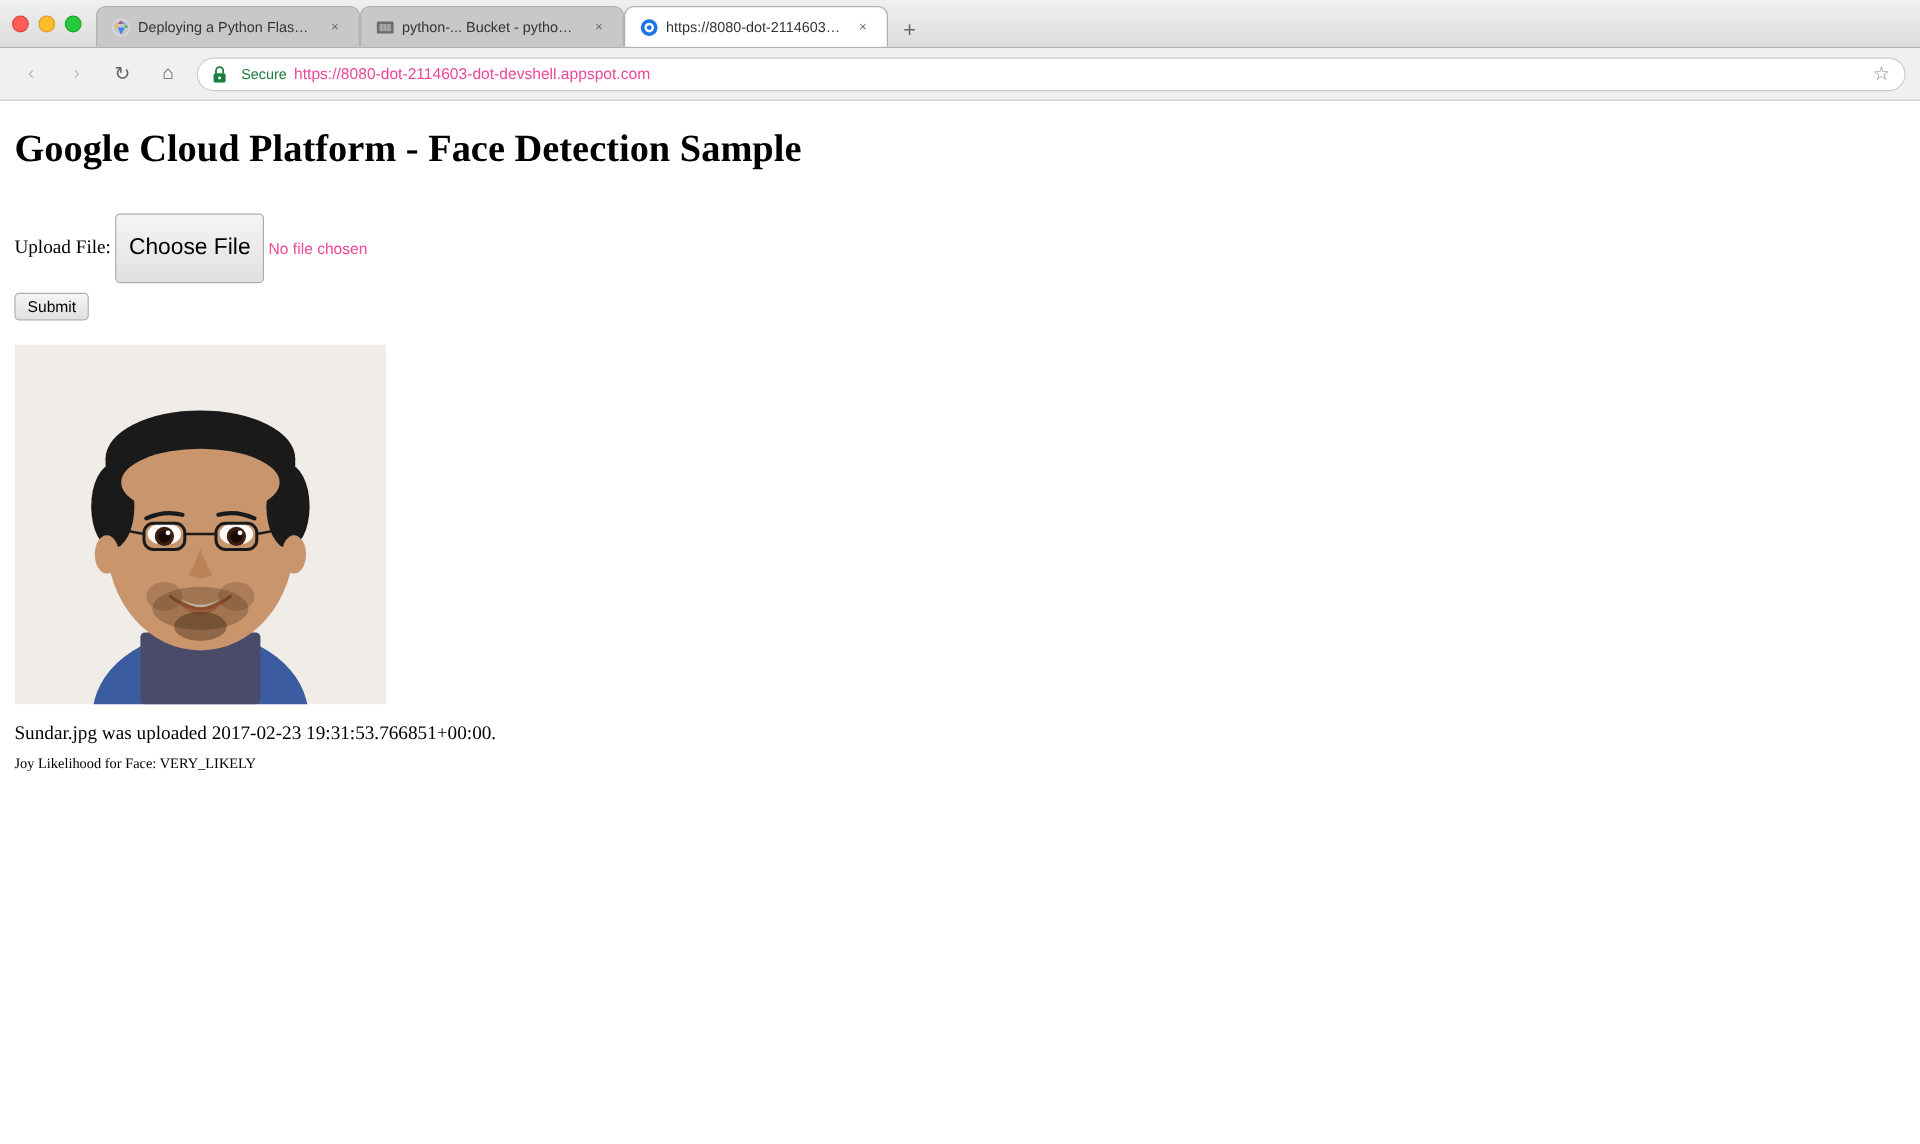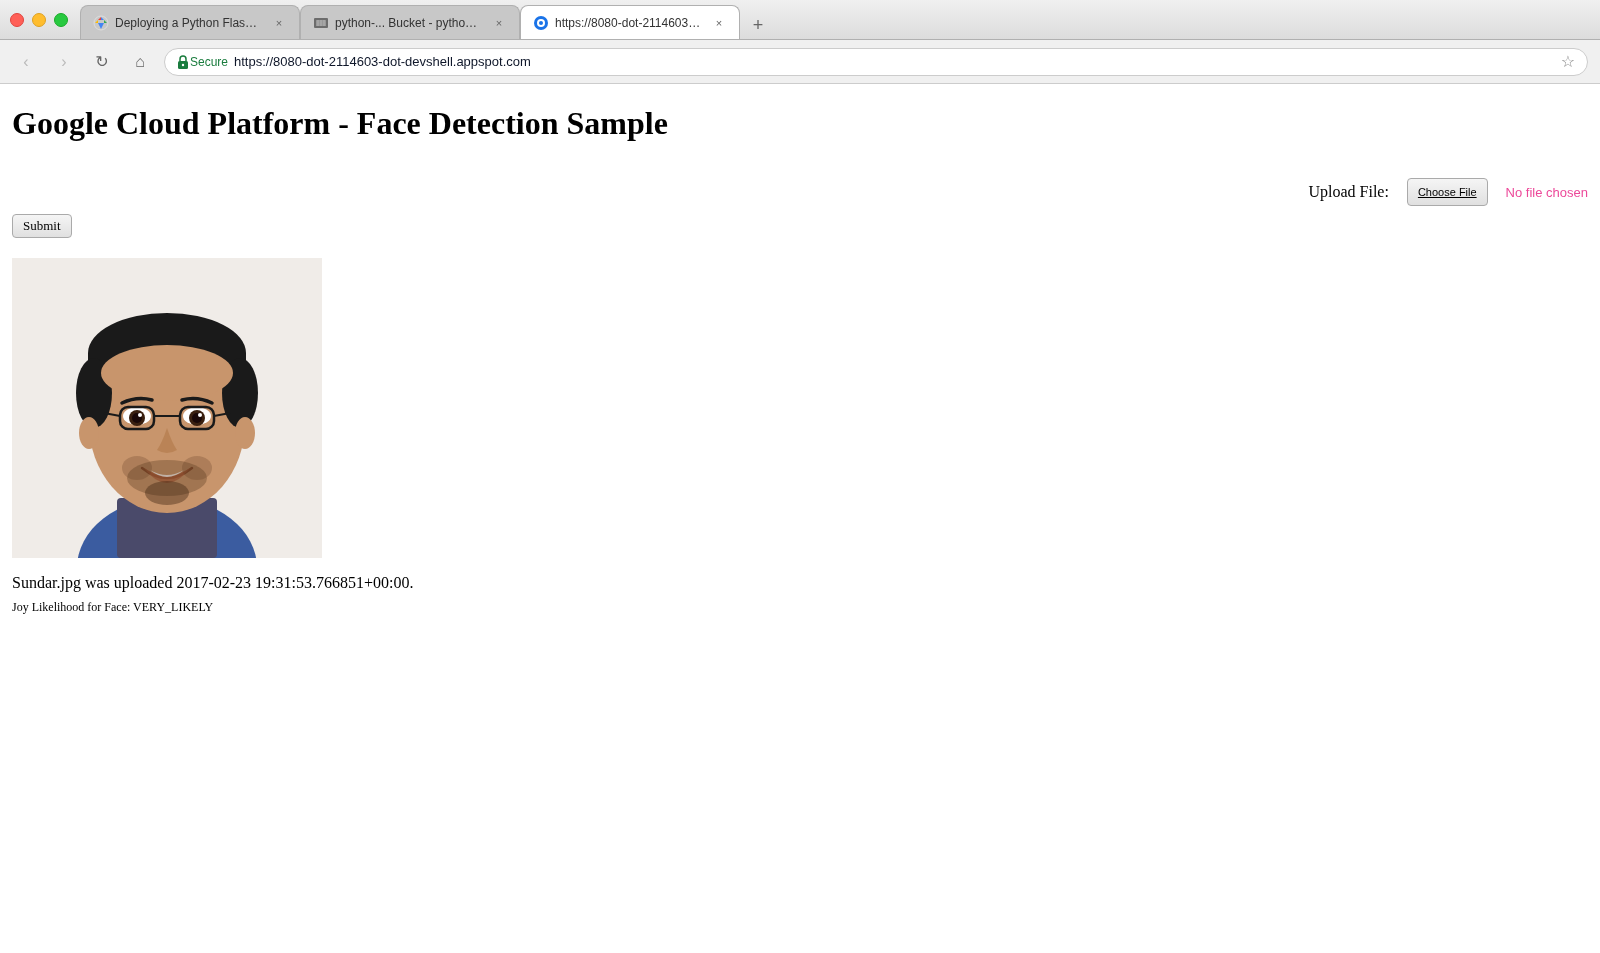--- a/index.html
+++ b/index.html
@@ -151,33 +151,33 @@
       display: flex;
       align-items: center;
       padding: 0 12px;
       gap: 6px;
       font-size: 13px;
     }
 
     .secure-badge {
       display: flex;
       align-items: center;
-      gap: 1px;
+      gap: 12px;
       color: #1a7c3e;
       font-size: 12px;
       font-weight: 500;
     }
 
     .secure-icon {
       width: 12px;
       height: 14px;
     }
 
     .address-text {
-      color: #0f172a;
+      color: #ec4899;
       font-size: 13px;
     }
 
     .star-btn {
       margin-left: auto;
       color: #888;
       font-size: 16px;
     }
 
     
@@ -201,55 +201,53 @@
       line-height: 1.5;
     }
 
     .upload-section {
       margin-bottom: 20px;
     }
 
     .upload-row {
       display: flex;
       align-items: center;
-      gap: 18px;
+      gap: 4px;
       margin-bottom: 8px;
-      justify-content: flex-end;
     }
 
     .upload-label {
       font-size: 16px;
       font-family: Times New Roman, serif;
     }
 
     .choose-file-btn {
       background: linear-gradient(to bottom, #f5f5f5, #e0e0e0);
       border: 1px solid #aaa;
       border-radius: 4px;
-      padding: 7px 10px;
-      font-size: 11px;
+      padding: 17px 10px;
+      font-size: 19px;
       cursor: pointer;
       font-family: -apple-system, BlinkMacSystemFont, Arial, sans-serif;
-      text-decoration: underline;
     }
 
     .no-file-text {
       font-size: 13px;
       color: #ec4899;
       font-family: -apple-system, BlinkMacSystemFont, Arial, sans-serif;
     }
 
     .submit-btn {
       background: linear-gradient(to bottom, #f5f5f5, #e0e0e0);
       border: 1px solid #aaa;
       border-radius: 4px;
       padding: 3px 10px;
       font-size: 13px;
       cursor: pointer;
-      font-family: Liberation Serif, serif;
+      font-family: Liberation Sans, sans-serif;
     }
 
     .photo-container {
       margin: 16px 0;
       width: 310px;
       height: 300px;
       overflow: hidden;
     }
 
     

